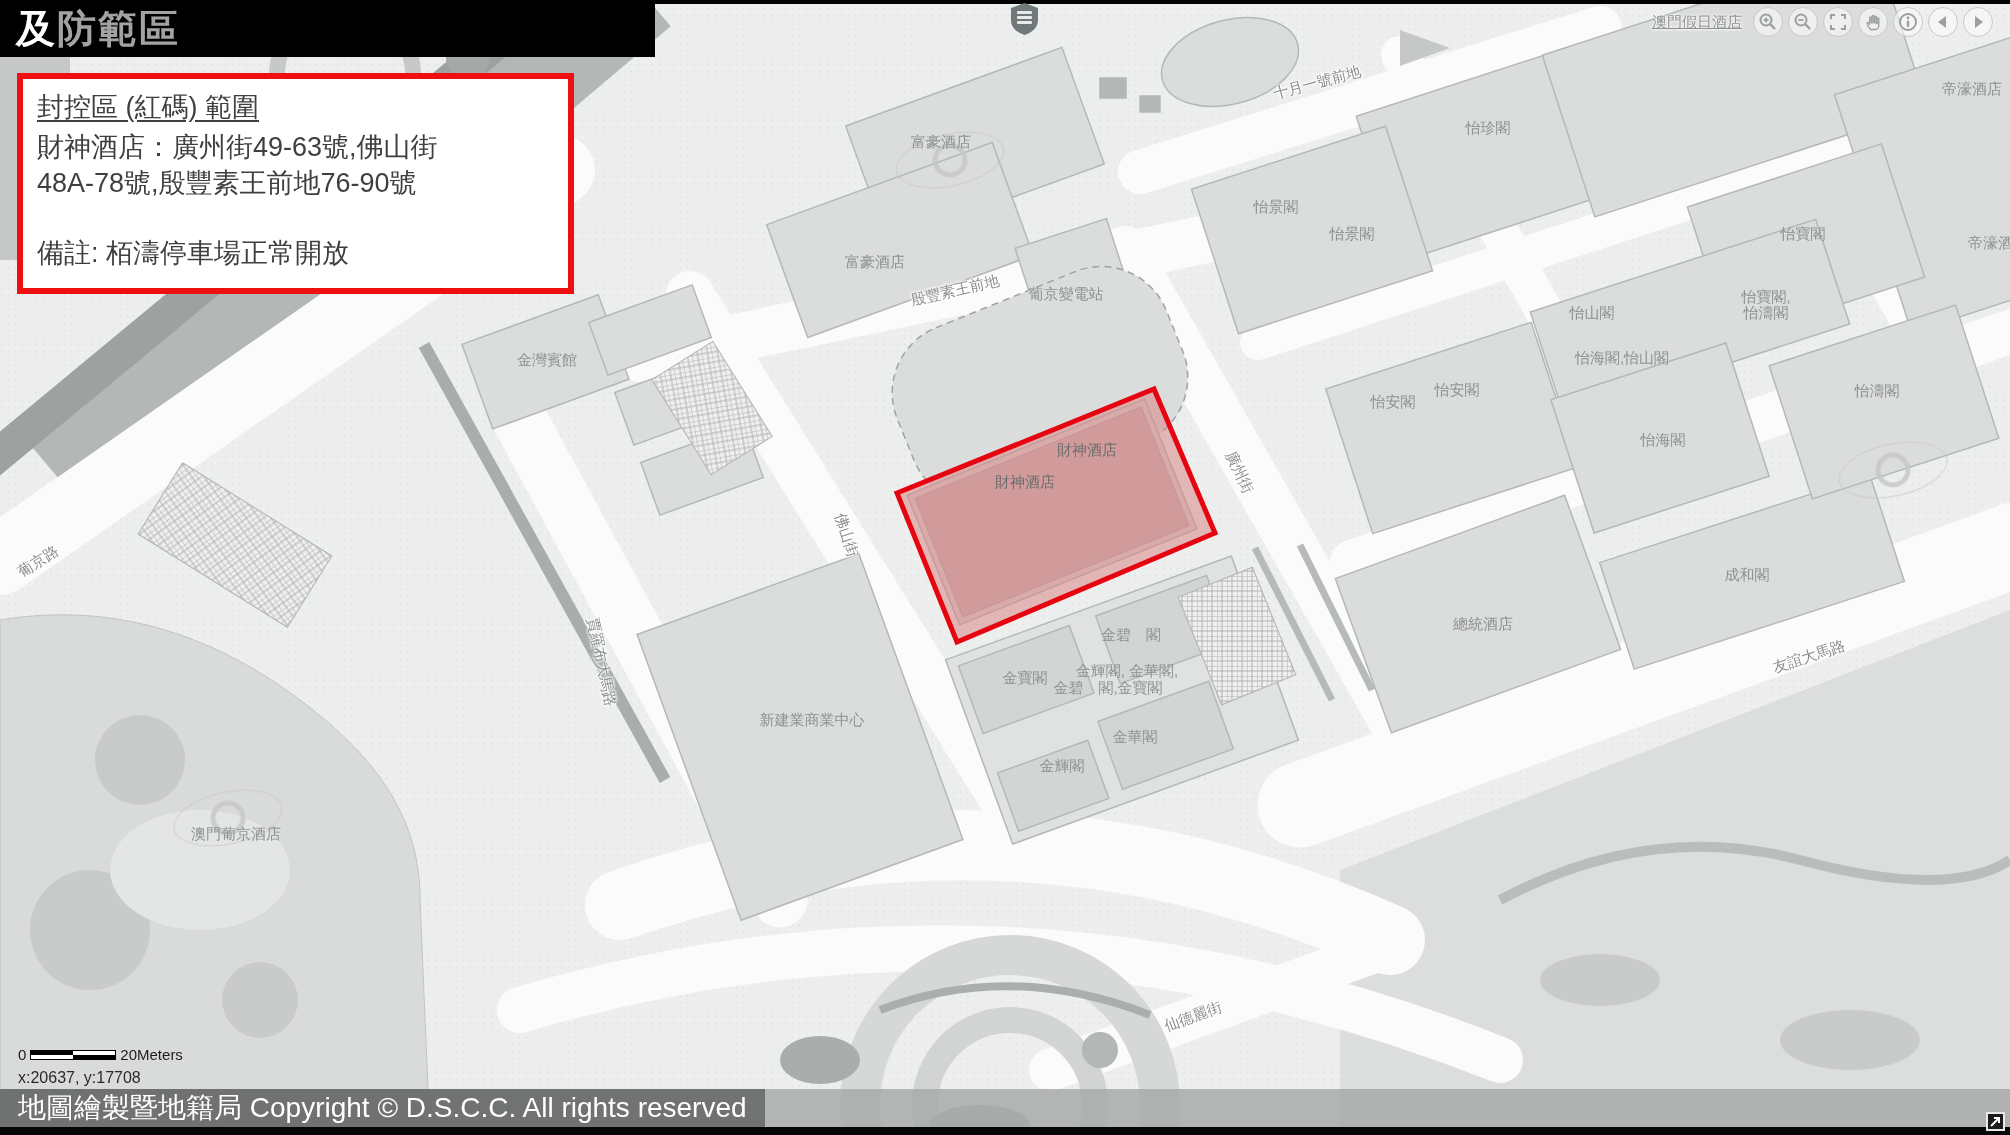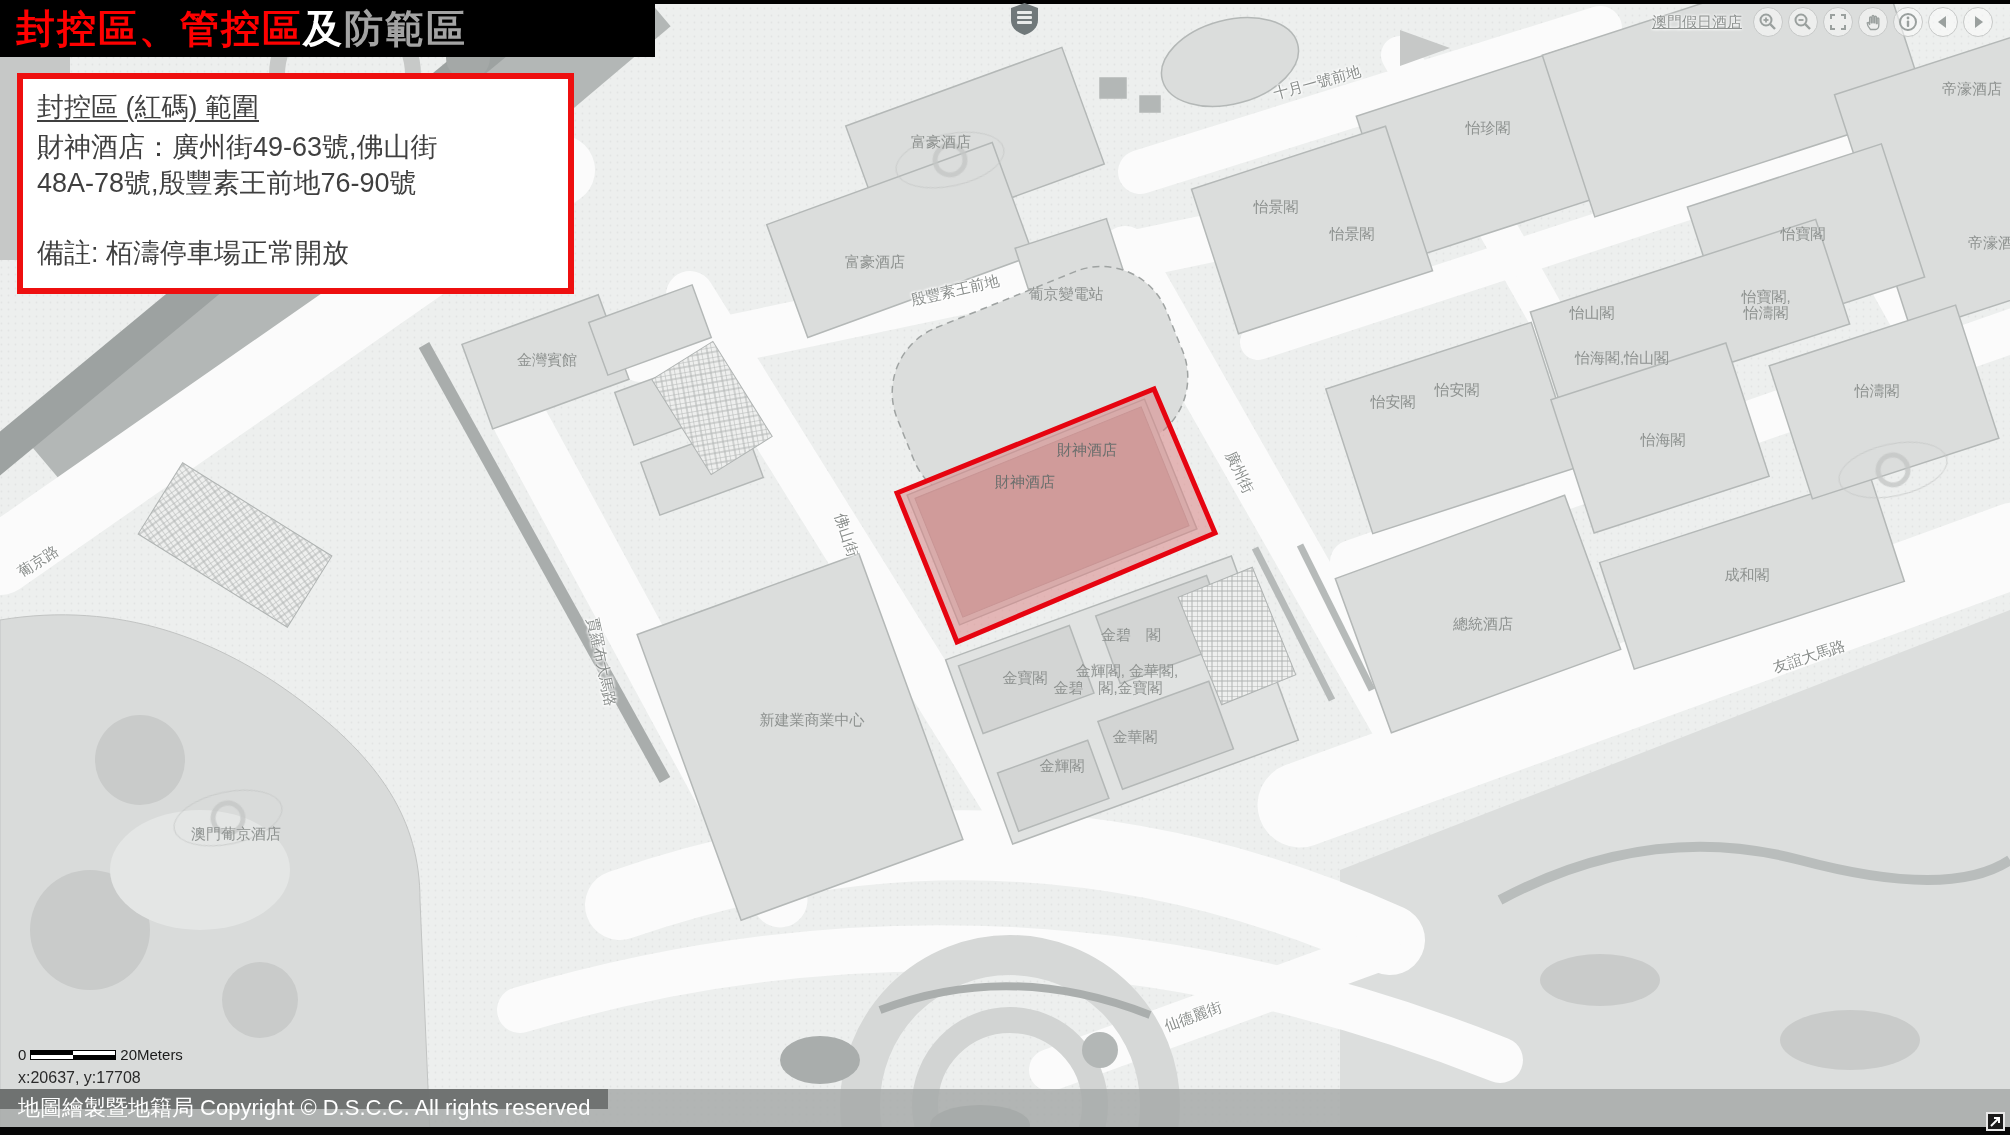--- a/index.html
+++ b/index.html
@@ -33,22 +33,22 @@
             box-sizing:border-box;cursor:pointer;}
   .tool-btn svg{display:block;}
   .shield{position:absolute;left:1011px;top:3px;}
   
   .scalebar{position:absolute;left:18px;top:1046px;display:flex;align-items:center;gap:4px;
             color:#1c1c1c;font-size:15px;}
   .coords{position:absolute;left:18px;top:1069px;color:#2a2a2a;font-size:16px;}
   
   .footer-bar{position:absolute;left:0;top:1089px;width:100%;height:38px;
               background:rgba(167,170,169,.85);}
-  .footer-label{display:inline-block;height:20px;line-height:38px;padding:0 18px 0 18px;
-                background:rgba(96,99,98,.8);color:#ffffff;font-size:22px;white-space:pre;}
+  .footer-label{display:inline-block;height:46px;line-height:38px;padding:0 18px 0 18px;
+                background:rgba(96,99,98,.8);color:#ffffff;font-size:28px;white-space:pre;}
   .bottom-strip{position:absolute;left:0;top:1127px;width:100%;height:8px;background:#060606;}
   .corner-btn{position:absolute;left:1986px;top:1112px;width:19px;height:19px;background:#1b1b1b;
               border:2px solid #e8e8e8;box-sizing:border-box;cursor:pointer;
               display:flex;align-items:center;justify-content:center;}
 </style>
 </head>
 <body>
 
 <div class="stage">
 
@@ -270,21 +270,20 @@
       <div class="maplabel b" style="left: 812px; top: 720px; transform: translate(-50%, -50%) rotate(0deg);">新建業商業中心</div>
       <div class="maplabel b" style="left: 236px; top: 834px; transform: translate(-50%, -50%) rotate(0deg); text-align: center;">澳門葡京酒店</div>
       <div class="maplabel s" style="left: 38px; top: 561px; transform: translate(-50%, -50%) rotate(-33deg);">葡京路</div>
       <div class="maplabel s" style="left: 602px; top: 662px; transform: translate(-50%, -50%) rotate(78deg);">賈羅布大馬路</div>
       <div class="maplabel s" style="left: 1193px; top: 1016px; transform: translate(-50%, -50%) rotate(-20deg);">仙德麗街</div>
     </div>
 
   <div class="top-strip"></div>
 
   <div class="title-bar">
-    <span class="t-red">封控區、管控區</span>
       <span class="t-white">及</span>
       <span class="t-yellow">防範區</span>
   </div>
 
   <div class="info-box">
     <div class="hd">封控區 (紅碼) 範圍</div>
     <div class="ln">財神酒店：廣州街49-63號,佛山街</div>
     <div class="ln">48A-78號,殷豐素王前地76-90號</div>
     <div class="note">備註: 栢濤停車場正常開放</div>
   </div>

